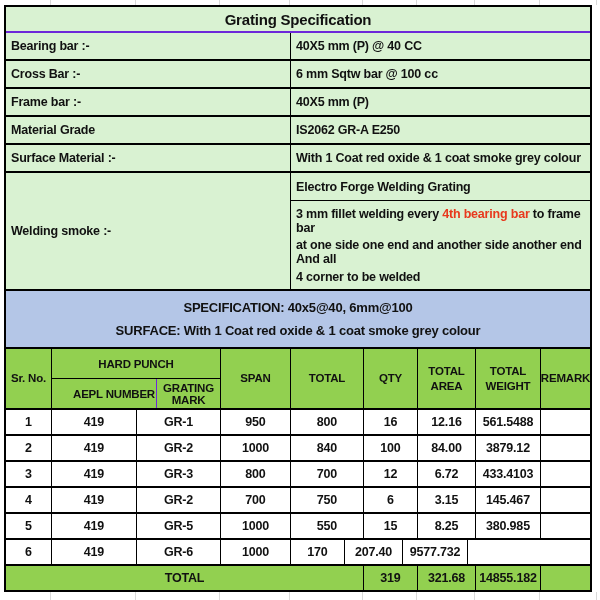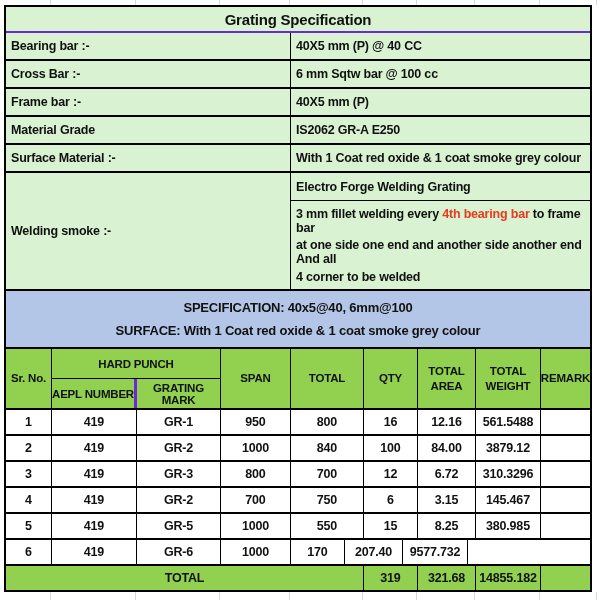--- a/index.html
+++ b/index.html
@@ -50,21 +50,21 @@
   }
   .thead{height:61px;display:flex;border-bottom:2px solid #000;font-size:11.5px;text-align:center;}
   .hcell{
     border-right:1px solid #000;display:flex;align-items:center;justify-content:center;
     flex-direction:column;line-height:1.25;
   }
   .hp-group{width:169px;display:flex;flex-direction:column;border-right:1px solid #000;}
   .hp-top{height:30px;border-bottom:1px solid #000;display:flex;align-items:center;justify-content:center;background:#92d050;}
   .hp-bottom{flex:1;display:flex;background:#92d050;}
   .hp-sub{display:flex;align-items:center;justify-content:center;}
-  .hp-sub.aepl{width:85px;border-right:3px solid #6d28d9;}
+  .hp-sub.aepl{width:85px;border-right:1px solid #6d28d9;margin-left:20px;}
   .hp-sub.mark{flex:1;}
   .c-sr{width:46px;} .c-span{width:70px;} .c-width{width:73px;}
   .c-qty{width:54px;} .c-area{width:58px;} .c-weight{width:65px;}
   .c-remark{width:49px;border-right:none !important;}
   .c-aepl{width:85px;} .c-mark{width:84px;}
   .drow{height:26px;display:flex;border-bottom:2px solid #000;font-size:12.5px;background:#fff;}
   .dcell{
     border-right:1px solid #000;display:flex;align-items:center;justify-content:center;
   }
   .trow{flex:1;display:flex;font-size:12.5px;}
@@ -182,21 +182,21 @@
     <div class="dcell c-remark"></div>
   </div>
   <div class="drow">
     <div class="dcell c-sr">3</div>
     <div class="dcell c-aepl">419</div>
     <div class="dcell c-mark">GR-3</div>
     <div class="dcell c-span">800</div>
     <div class="dcell c-width">700</div>
     <div class="dcell c-qty">12</div>
     <div class="dcell c-area">6.72</div>
-    <div class="dcell c-weight">310.3296</div>
+    <div class="dcell c-weight">433.4103</div>
     <div class="dcell c-remark"></div>
   </div>
   <div class="drow">
     <div class="dcell c-sr">4</div>
     <div class="dcell c-aepl">419</div>
     <div class="dcell c-mark">GR-2</div>
     <div class="dcell c-span">700</div>
     <div class="dcell c-width">750</div>
     <div class="dcell c-qty">6</div>
     <div class="dcell c-area">3.15</div>

